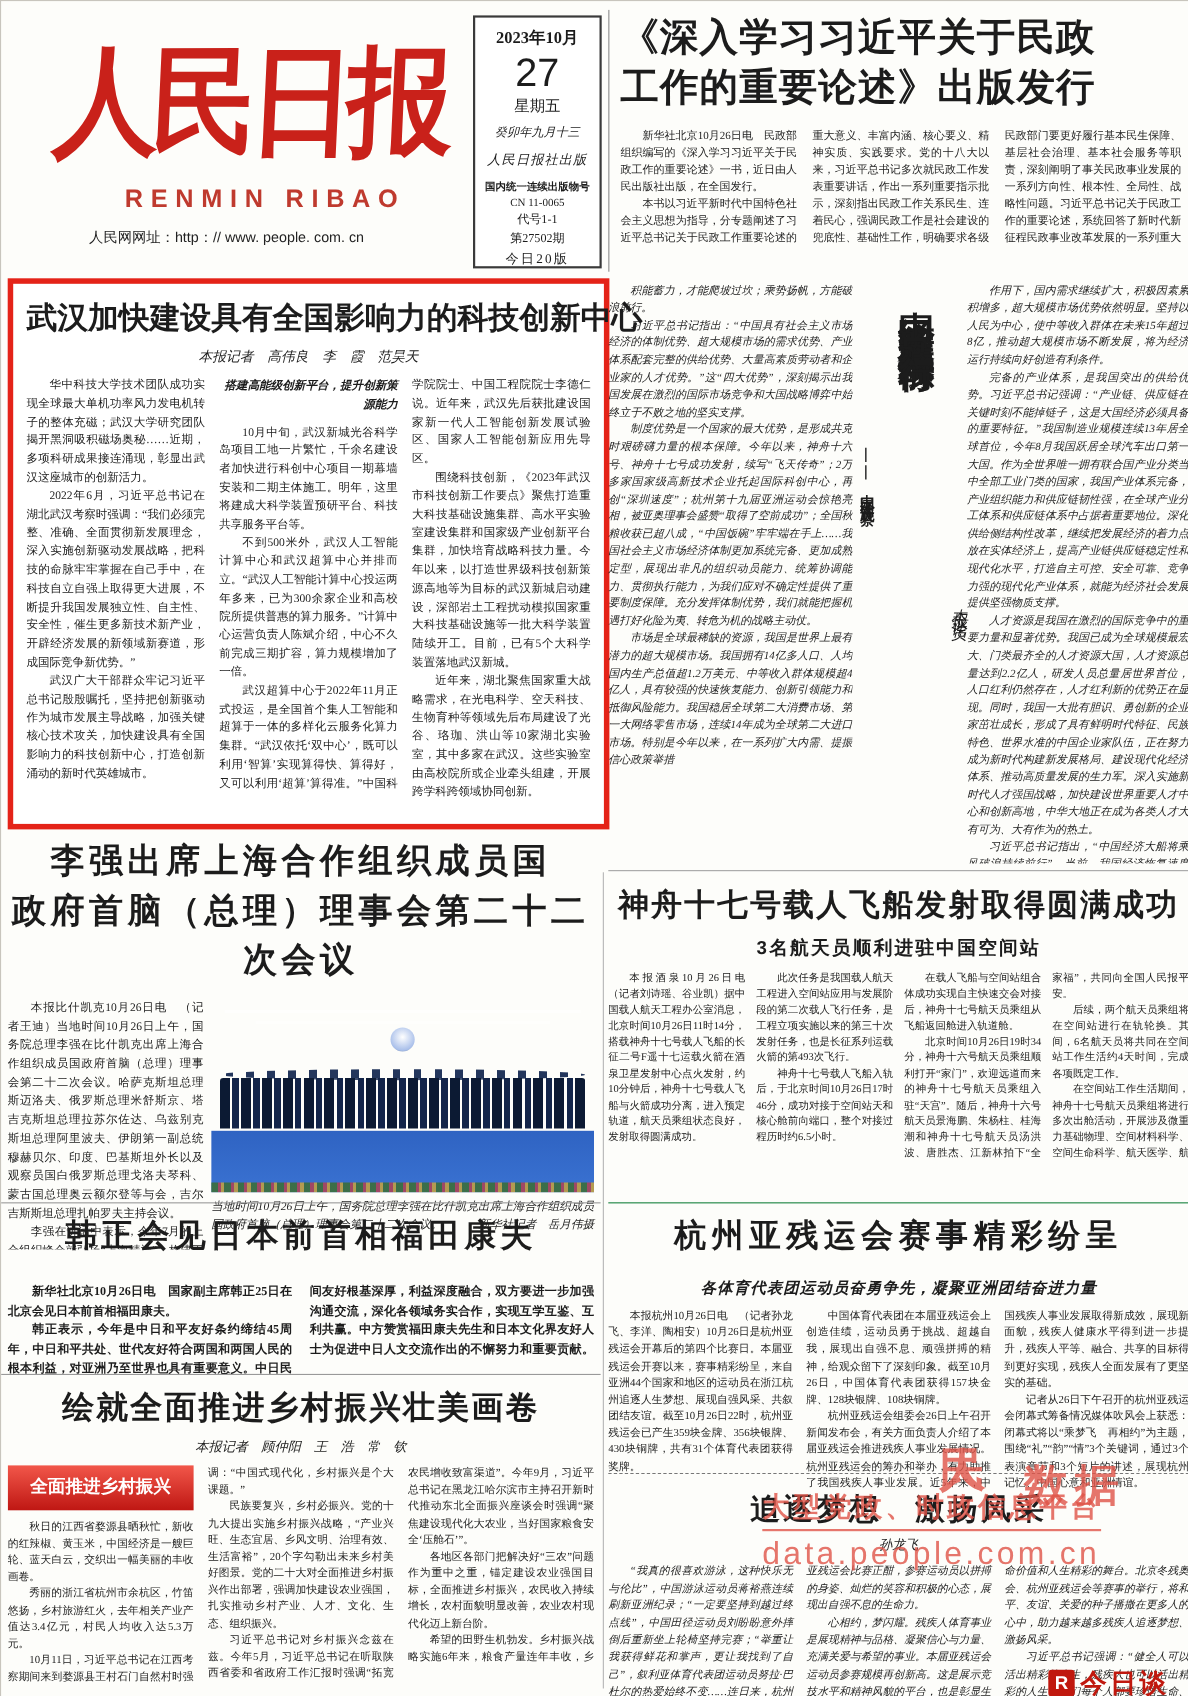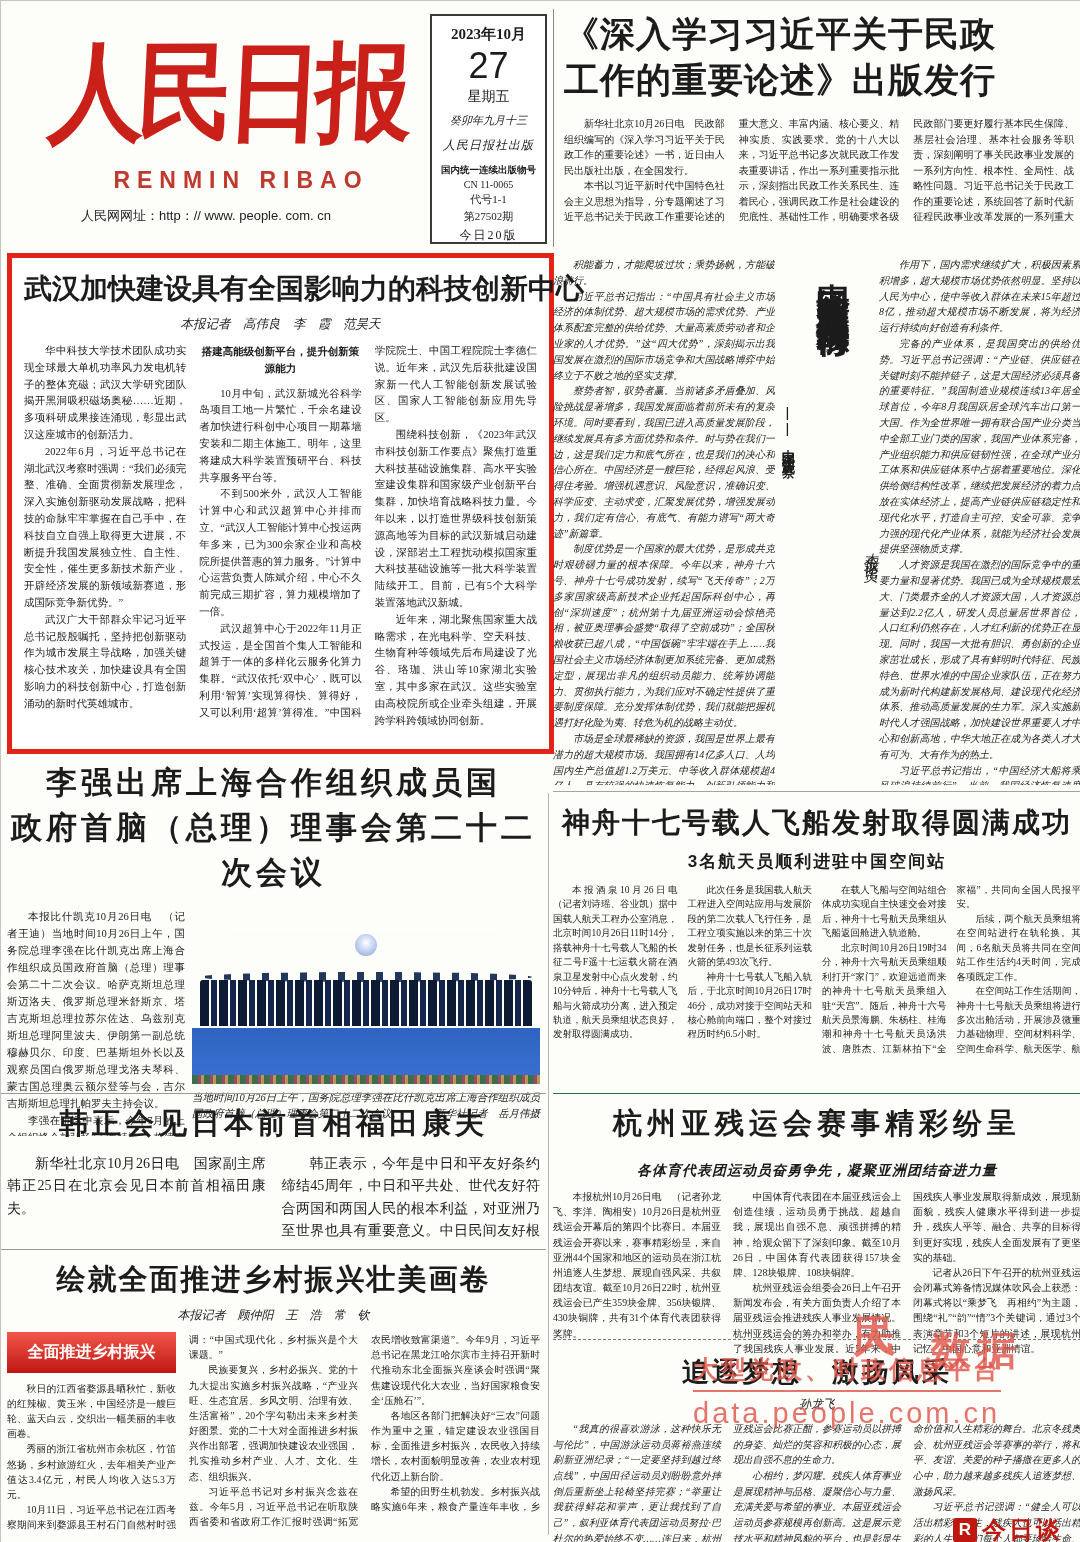--- a/index.html
+++ b/index.html
@@ -25,22 +25,22 @@
   .db-lunar{font-size:11px;font-style:italic;margin-top:7px;}
   .db-pub{font-size:12px;font-style:italic;margin-top:9px;letter-spacing:1px;}
   .db-no{font-size:9.5px;font-weight:bold;margin-top:10px;}
   .db-cn{font-size:10px;margin-top:2px;}
   .db-code{font-size:11px;margin-top:2px;}
   .db-issue{font-size:11px;margin-top:2px;}
   .db-pages{font-size:12px;margin-top:3px;letter-spacing:2px;}
   .vrule-top{position:absolute;left:552px;top:8px;height:238px;border-left:1px solid #8a8a8a;}
   
   .jbody p{margin:0;text-indent:2em;text-align:justify;}
-  .jbody p.sub{font-weight:bold;text-indent:0;text-align:center;
-        font-family:"Liberation Sans","DejaVu Sans",sans-serif;margin:9px 0;}
+  .jbody p.sub{font-weight:bold;text-indent:0;text-align:right;
+        font-family:"Liberation Sans","DejaVu Sans",sans-serif;margin:9px 0;font-style:italic;}
   .jbody p.redbox{text-indent:0;text-align:center;color:#fff;font-weight:bold;
         font-family:"Liberation Sans","DejaVu Sans",sans-serif;font-size:16px;
         background:linear-gradient(180deg,#f2574a,#bf1713);padding:8px 0;margin:0 0 8px 0;
         break-inside:avoid;}
   
   .mz{position:absolute;left:563px;top:10px;width:510px;}
   .mz h1{margin:0;text-align:left;font-family:"Liberation Sans","DejaVu Sans",sans-serif;
         font-size:35px;line-height:1.3;letter-spacing:1px;}
   .mz .jbody{margin-top:14px;column-count:3;column-gap:14px;font-size:10px;line-height:1.55;
         height:118px;overflow:hidden;column-fill:auto;}
@@ -95,22 +95,22 @@
         font-family:"Liberation Serif","DejaVu Serif",serif;white-space:nowrap;}
   .sz h2{margin:8px 0 0 0;text-align:center;font-size:17px;letter-spacing:2px;
         font-family:"Liberation Sans","DejaVu Sans",sans-serif;}
   .sz .jbody{margin-top:10px;column-count:4;column-gap:10px;font-size:9.5px;line-height:1.52;
         height:182px;overflow:hidden;column-fill:auto;}
   
   .hz{position:absolute;left:0;top:1092px;width:545px;border-top:1px solid #999;
         padding:10px 6px 0 6px;box-sizing:border-box;}
   .hz h1{margin:0;text-align:center;font-family:"Liberation Sans","DejaVu Sans",sans-serif;
         font-size:29px;letter-spacing:4px;white-space:nowrap;}
-  .hz .jbody{margin-top:9px;column-count:2;column-gap:16px;font-size:14px;line-height:1.6;
-        height:103px;overflow:hidden;column-fill:auto;}
+  .hz .jbody{margin-top:22px;column-count:2;column-gap:16px;font-size:11px;line-height:1.6;
+        height:103px;overflow:hidden;column-fill:auto;font-weight:bold;}
   
   .yc{position:absolute;left:552px;top:1092px;width:528px;border-top:1px solid #15803d;padding-top:10px;}
   .yc h1{margin:0;text-align:center;font-weight:bold;font-size:29px;letter-spacing:5px;
         font-family:"Liberation Serif","DejaVu Serif",serif;white-space:nowrap;}
   .yc h2{margin:18px 0 0 0;text-align:center;font-size:14px;font-style:italic;letter-spacing:1px;}
   .yc .jbody{margin-top:9px;column-count:3;column-gap:12px;font-size:9.8px;line-height:1.55;
         height:168px;overflow:hidden;column-fill:auto;}
   
   .xc{position:absolute;left:0;top:1248px;width:545px;border-top:1px solid #999;
         padding:10px 6px 0 6px;box-sizing:border-box;}
@@ -194,21 +194,20 @@
         <p>武汉超算中心于2022年11月正式投运，是全国首个集人工智能和超算于一体的多样化云服务化算力集群。“武汉依托‘双中心’，既可以利用‘智算’实现算得快、算得好，又可以利用‘超算’算得准。”中国科学院院士、中国工程院院士李德仁说。近年来，武汉先后获批建设国家新一代人工智能创新发展试验区、国家人工智能创新应用先导区。</p>
         <p>围绕科技创新，《2023年武汉市科技创新工作要点》聚焦打造重大科技基础设施集群、高水平实验室建设集群和国家级产业创新平台集群，加快培育战略科技力量。今年以来，以打造世界级科技创新策源高地等为目标的武汉新城启动建设，深部岩土工程扰动模拟国家重大科技基础设施等一批大科学装置陆续开工。目前，已有5个大科学装置落地武汉新城。</p>
         <p>近年来，湖北聚焦国家重大战略需求，在光电科学、空天科技、生物育种等领域先后布局建设了光谷、珞珈、洪山等10家湖北实验室，其中多家在武汉。这些实验室由高校院所或企业牵头组建，开展跨学科跨领域协同创新。</p>
       </div>
   </div>
 
   <div class="eco">
     <div class="jbody eco-left">
         <p>积能蓄力，才能爬坡过坎；乘势扬帆，方能破浪前行。</p>
         <p>习近平总书记指出：“中国具有社会主义市场经济的体制优势、超大规模市场的需求优势、产业体系配套完整的供给优势、大量高素质劳动者和企业家的人才优势。”这“四大优势”，深刻揭示出我国发展在激烈的国际市场竞争和大国战略博弈中始终立于不败之地的坚实支撑。</p>
-        <p>察势者智，驭势者赢。当前诸多矛盾叠加、风险挑战显著增多，我国发展面临着前所未有的复杂环境。同时要看到，我国已进入高质量发展阶段，继续发展具有多方面优势和条件。时与势在我们一边，这是我们定力和底气所在，也是我们的决心和信心所在。中国经济是一艘巨轮，经得起风浪、受得住考验。增强机遇意识、风险意识，准确识变、科学应变、主动求变，汇聚发展优势，增强发展动力，我们定有信心、有底气、有能力谱写“两大奇迹”新篇章。</p>
         <p>制度优势是一个国家的最大优势，是形成共克时艰磅礴力量的根本保障。今年以来，神舟十六号、神舟十七号成功发射，续写“飞天传奇”；2万多家国家级高新技术企业托起国际科创中心，再创“深圳速度”；杭州第十九届亚洲运动会惊艳亮相，被亚奥理事会盛赞“取得了空前成功”；全国秋粮收获已超八成，“中国饭碗”牢牢端在手上……我国社会主义市场经济体制更加系统完备、更加成熟定型，展现出非凡的组织动员能力、统筹协调能力、贯彻执行能力，为我们应对不确定性提供了重要制度保障。充分发挥体制优势，我们就能把握机遇打好化险为夷、转危为机的战略主动仗。</p>
         <p>市场是全球最稀缺的资源，我国是世界上最有潜力的超大规模市场。我国拥有14亿多人口、人均国内生产总值超1.2万美元、中等收入群体规模超4亿人，具有较强的快速恢复能力、创新引领能力和抵御风险能力。我国稳居全球第二大消费市场、第一大网络零售市场，连续14年成为全球第二大进口市场。特别是今年以来，在一系列扩大内需、提振信心政策举措</p>
       </div>
     <div class="eco-series">——中国经济观察②</div>
     <div class="eco-title">中国经济大船将乘风破浪持续前行</div>
     <div class="eco-author">本报评论员</div>
     <div class="jbody eco-right">
         <p>作用下，国内需求继续扩大，积极因素累积增多，超大规模市场优势依然明显。坚持以人民为中心，使中等收入群体在未来15年超过8亿，推动超大规模市场不断发展，将为经济运行持续向好创造有利条件。</p>
         <p>完备的产业体系，是我国突出的供给优势。习近平总书记强调：“产业链、供应链在关键时刻不能掉链子，这是大国经济必须具备的重要特征。”我国制造业规模连续13年居全球首位，今年8月我国跃居全球汽车出口第一大国。作为全世界唯一拥有联合国产业分类当中全部工业门类的国家，我国产业体系完备，产业组织能力和供应链韧性强，在全球产业分工体系和供应链体系中占据着重要地位。深化供给侧结构性改革，继续把发展经济的着力点放在实体经济上，提高产业链供应链稳定性和现代化水平，打造自主可控、安全可靠、竞争力强的现代化产业体系，就能为经济社会发展提供坚强物质支撑。</p>
         <p>人才资源是我国在激烈的国际竞争中的重要力量和显著优势。我国已成为全球规模最宏大、门类最齐全的人才资源大国，人才资源总量达到2.2亿人，研发人员总量居世界首位，人口红利仍然存在，人才红利新的优势正在显现。同时，我国一大批有胆识、勇创新的企业家茁壮成长，形成了具有鲜明时代特征、民族特色、世界水准的中国企业家队伍，正在努力成为新时代构建新发展格局、建设现代化经济体系、推动高质量发展的生力军。深入实施新时代人才强国战略，加快建设世界重要人才中心和创新高地，中华大地正在成为各类人才大有可为、大有作为的热土。</p>

